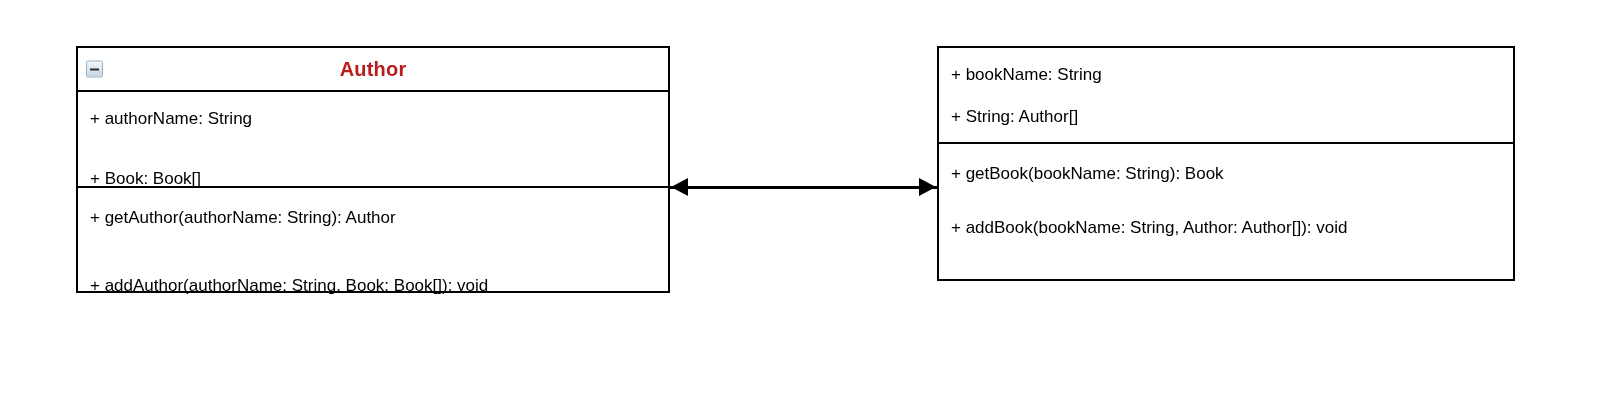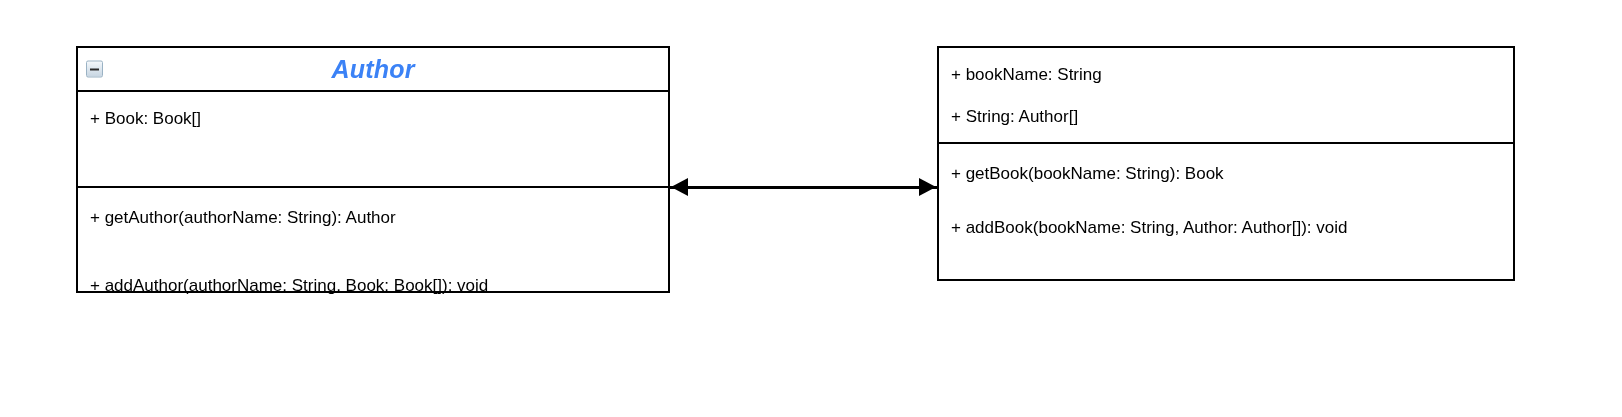--- a/index.html
+++ b/index.html
@@ -30,25 +30,24 @@
   .uml-header {
     position: relative;
     box-sizing: border-box;
     height: 44px;
     border-bottom: 2px solid #000000;
     display: flex;
     align-items: center;
     justify-content: center;
   }
   .uml-title {
-    font-size: 25px;
+    font-size: 20px;
     font-weight: bold;
-    color: #3b82f6;
+    color: #b91c1c;
     letter-spacing: 0.2px;
-    font-style: italic;
   }
   .collapse-icon {
     position: absolute;
     left: 8px;
     top: 50%;
     transform: translateY(-50%);
     width: 17px;
     height: 17px;
     box-sizing: border-box;
     border: 1px solid #9ab2c4;
@@ -110,20 +109,21 @@
 <div id="canvas">
 
   <div class="uml-class" id="class-author" style="left:76px; top:46px; width:594px; height:247px;">
 
     <div class="uml-header">
       <span class="collapse-icon"></span>
       <span class="uml-title">Author</span>
     </div>
 
     <div class="uml-compartment" style="height:94px; padding-top:18px;">
+      <div class="uml-row" style="margin-bottom:43px;">+ authorName: String</div>
       <div class="uml-row">+ Book: Book[]</div>
     </div>
 
     <div class="uml-compartment with-sep" style="height:82px; padding-top:21px;">
       <div class="uml-row" style="margin-bottom:51px;">+ getAuthor(authorName: String): Author</div>
       <div class="uml-row">+ addAuthor(authorName: String, Book: Book[]): void</div>
     </div>
   </div>
 
   <div class="uml-class" id="class-book" style="left:937px; top:46px; width:578px; height:235px;">

